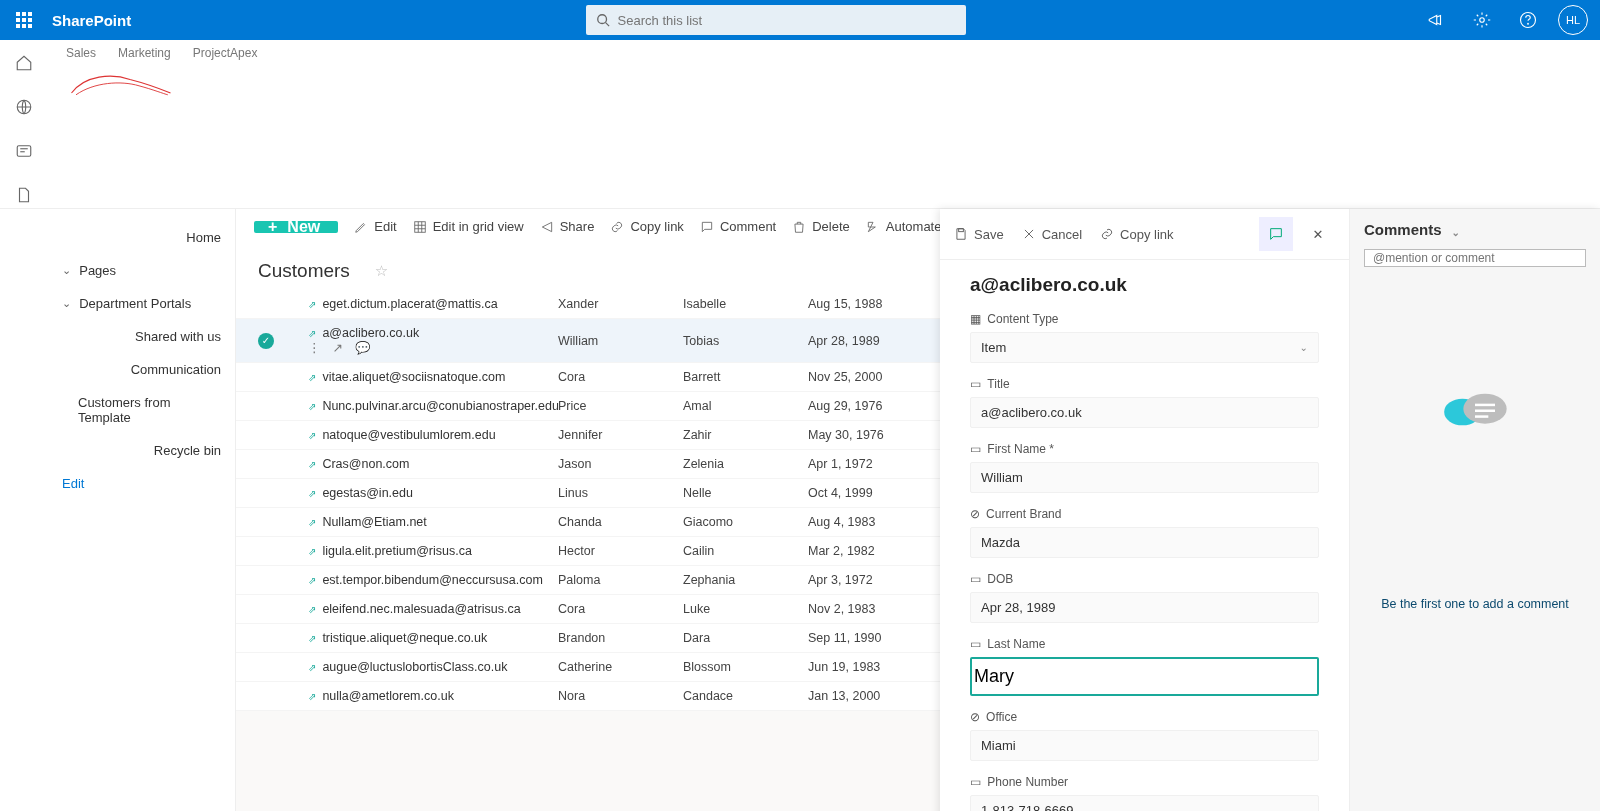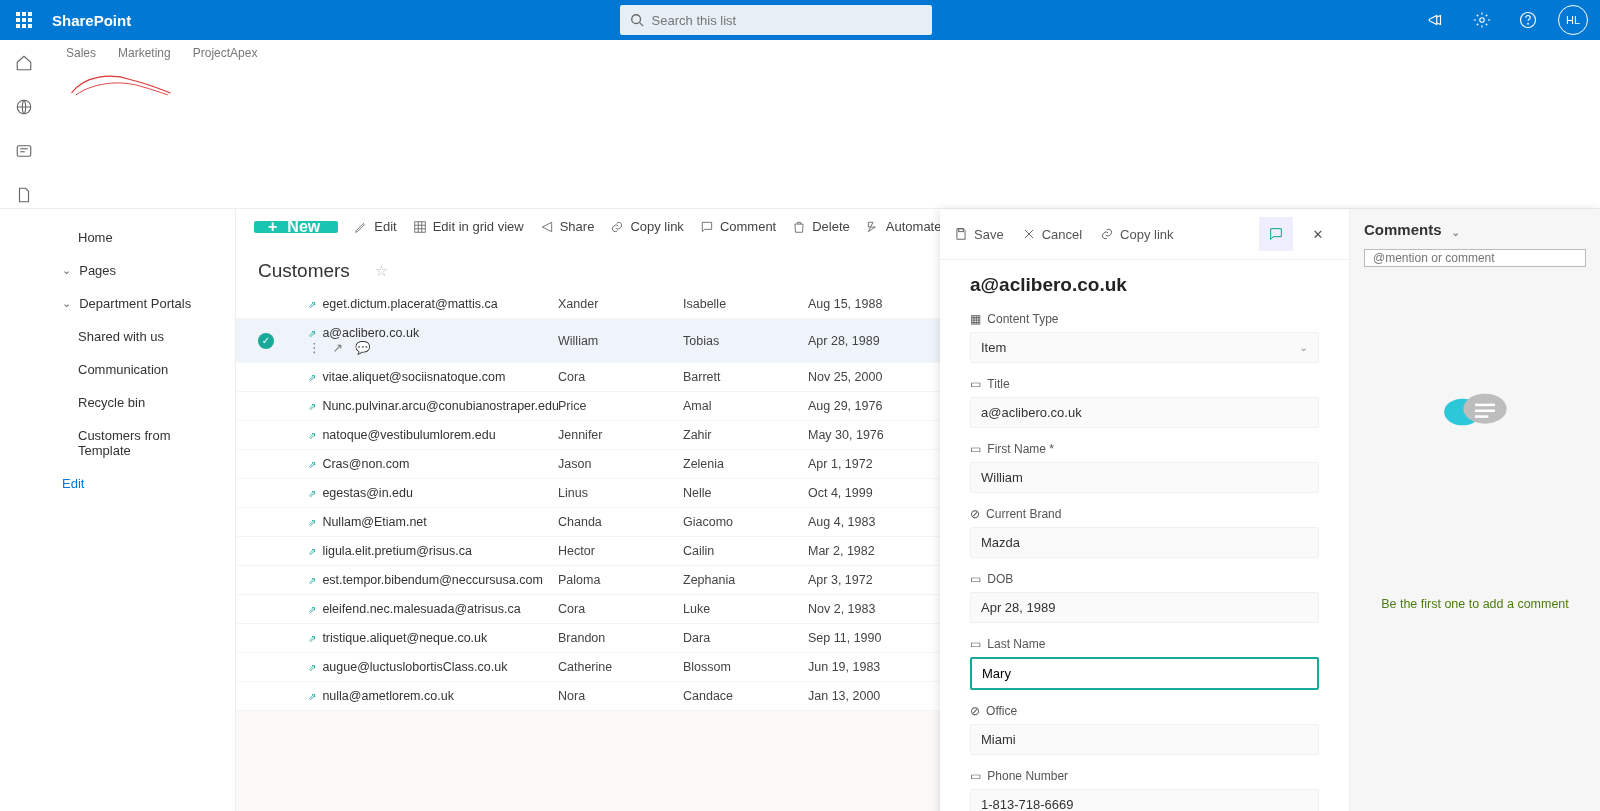--- a/index.html
+++ b/index.html
@@ -5,21 +5,21 @@
 * { margin: 0; padding: 0; box-sizing: border-box; font-family: "Segoe UI", Arial, sans-serif; }
 body { background: #fff; overflow: hidden; width: 1600px; height: 811px; }
 
 
 .suite-bar { height: 40px; background: #0078d4; display: flex; align-items: center; color: #fff; }
 .waffle { width: 48px; display:flex; align-items:center; justify-content:center; cursor:pointer; }
 .waffle-grid { display:grid; grid-template-columns: repeat(3,4px); grid-template-rows: repeat(3,4px); gap:2px;}
 .waffle-grid span{ background:#fff; width:4px; height:4px;}
 .brand { font-weight:600; font-size:15px; margin-left:4px;}
 .search-wrap { flex:1; display:flex; justify-content:center;}
-.search-box { width: 312px; height:30px; background:#e6eff6; border-radius:2px; display:flex; align-items:center; padding:0 10px; color:#555;}
+.search-box { width: 380px; height:30px; background:#e6eff6; border-radius:2px; display:flex; align-items:center; padding:0 10px; color:#555;}
 .search-box svg{ margin-right:8px;}
 .search-box input { border:none; background:transparent; outline:none; font-size:13px; flex:1; color:#333;}
 .suite-right { display:flex; align-items:center; gap:14px; padding-right:12px;}
 .suite-icon { width:32px; height:32px; display:flex; align-items:center; justify-content:center; cursor:pointer; color:#fff;}
 .avatar { width:30px; height:30px; border-radius:50%; border:1px solid #fff; display:flex; align-items:center; justify-content:center; font-size:11px;}
 
 
 .hub-row { display:flex; border-bottom:1px solid #eee;}
 .rail { width:48px; display:flex; flex-direction:column; align-items:center; padding-top:14px; gap:22px; color:#666;}
 .rail div{ cursor:pointer;}
@@ -27,21 +27,21 @@
 .hub-tabs { display:flex; gap:22px; font-size:12px; color:#777; padding:6px 18px 2px;}
 .hub-tabs span{cursor:pointer;}
 .site-logo { margin:4px 0 8px 18px; width:110px; height:36px; }
 .site-logo svg{width:100%; height:100%;}
 
 
 .body-row { display:flex; height: calc(811px - 40px - 78px);}
 .left-rail { width:48px;}
 .left-nav { width:188px; border-right:1px solid #eee; padding-top:12px; font-size:13px; color:#333; display:flex; flex-direction:column;}
 .left-nav .item{ padding:9px 14px; display:flex; align-items:center; gap:8px; cursor:pointer;}
-.left-nav .item.sub{ padding-left:30px;}
+.left-nav .item.sub{ padding-left:30px;justify-content:flex-end;}
 .left-nav .edit{ color:#0078d4; padding:9px 14px; cursor:pointer;}
 .left-nav .spacer{ flex:1;}
 .chev { font-size:11px; color:#666;}
 
 
 .list-area { flex:1; padding:0 0 0 0; position:relative; background:#faf9f8;}
 .cmdbar { display:flex; align-items:center; gap:16px; padding:10px 18px; font-size:13px; color:#444; background:#fff;}
 .cmd { display:flex; align-items:center; gap:6px; cursor:pointer;}
 .new-btn { background:#19c5b1; color:#fff; padding:6px 14px; border-radius:2px; font-weight:600;}
 .new-btn span{font-size:16px; line-height:0; margin-right:4px;}
@@ -67,26 +67,26 @@
 .pane-back { position:absolute; right:0; top:0; width:660px; height:100%; background:#fff; box-shadow:-2px 0 8px rgba(0,0,0,.1); display:flex;}
 .form-col { flex:1; display:flex; flex-direction:column; border-right:1px solid #eee;}
 .form-top { display:flex; align-items:center; gap:18px; padding:8px 14px; font-size:13px; color:#555; border-bottom:1px solid #eee;}
 .form-top .act{display:flex; align-items:center; gap:6px; cursor:pointer;}
 .form-top .grow1{flex:1;}
 .form-body { padding:14px 30px; overflow:auto;}
 .form-title { font-size:19px; font-weight:600; color:#222; margin-bottom:16px;}
 .fld-label { font-size:12px; color:#555; display:flex; align-items:center; gap:6px; margin-top:14px;}
 .fld-val { margin-top:6px; font-size:13px; color:#333; background:#fafafa; border:1px solid #f0f0f0; padding:7px 10px; border-radius:2px;gap:20px;}
 .fld-val.select{ display:flex; justify-content:space-between; align-items:center;}
-.fld-input { margin-top:6px; width:100%; font-size:13px; padding:7px 10px; border:2px solid #19a99a; border-radius:2px; outline:none;}
+.fld-input { margin-top:6px; width:100%; font-size:18px; padding:7px 2px; border:2px solid #19a99a; border-radius:2px; outline:none;}
 
 .comments-col{ width:250px; background:#f6f6f6; padding:12px 14px;}
 .comments-head{ font-size:15px; font-weight:600; color:#333; display:flex; align-items:flex-end; gap:6px; margin-bottom:10px;}
 .comments-input{ width:100%; border:1px solid #bbb; background:#fff; font-size:12px; padding:1px 8px;}
-.comments-empty{ text-align:center; color:#4d7c0f; font-size:12.5px; margin-top:160px;}
+.comments-empty{ text-align:center; color:#0c4a6e; font-size:12.5px; margin-top:160px;}
 .bubble-art{ display:flex; justify-content:center; margin-top:120px;}
 .bubble-art svg{width:90px; height:50px;}
 
 .pane-header-right{ display:flex; align-items:center; gap:8px;}
 .pane-close{ width:34px; height:34px; display:flex; align-items:center; justify-content:center; cursor:pointer; color:#555;}
 .pane-comment-toggle{ width:34px; height:34px; display:flex; align-items:center; justify-content:center; background:#eef; color:#4a7; cursor:pointer;}
 
 </style>
 </head>
 <body>
@@ -187,24 +187,24 @@
         <span class="chev">⌄</span>
         <span>Department Portals</span>
       </div>
     <div class="item sub">
         <span>Shared with us</span>
       </div>
     <div class="item sub">
         <span>Communication</span>
       </div>
     <div class="item sub">
+        <span>Customers from Template</span>
+      </div>
+    <div class="item sub">
         <span>Recycle bin</span>
-      </div>
-    <div class="item sub">
-        <span>Customers from Template</span>
       </div>
     <div class="edit">Edit</div>
     <div class="spacer"></div>
 
   </div>
 
   <div class="list-area">
     <div class="cmdbar">
       <div class="cmd new-btn">
           <span>+</span>

